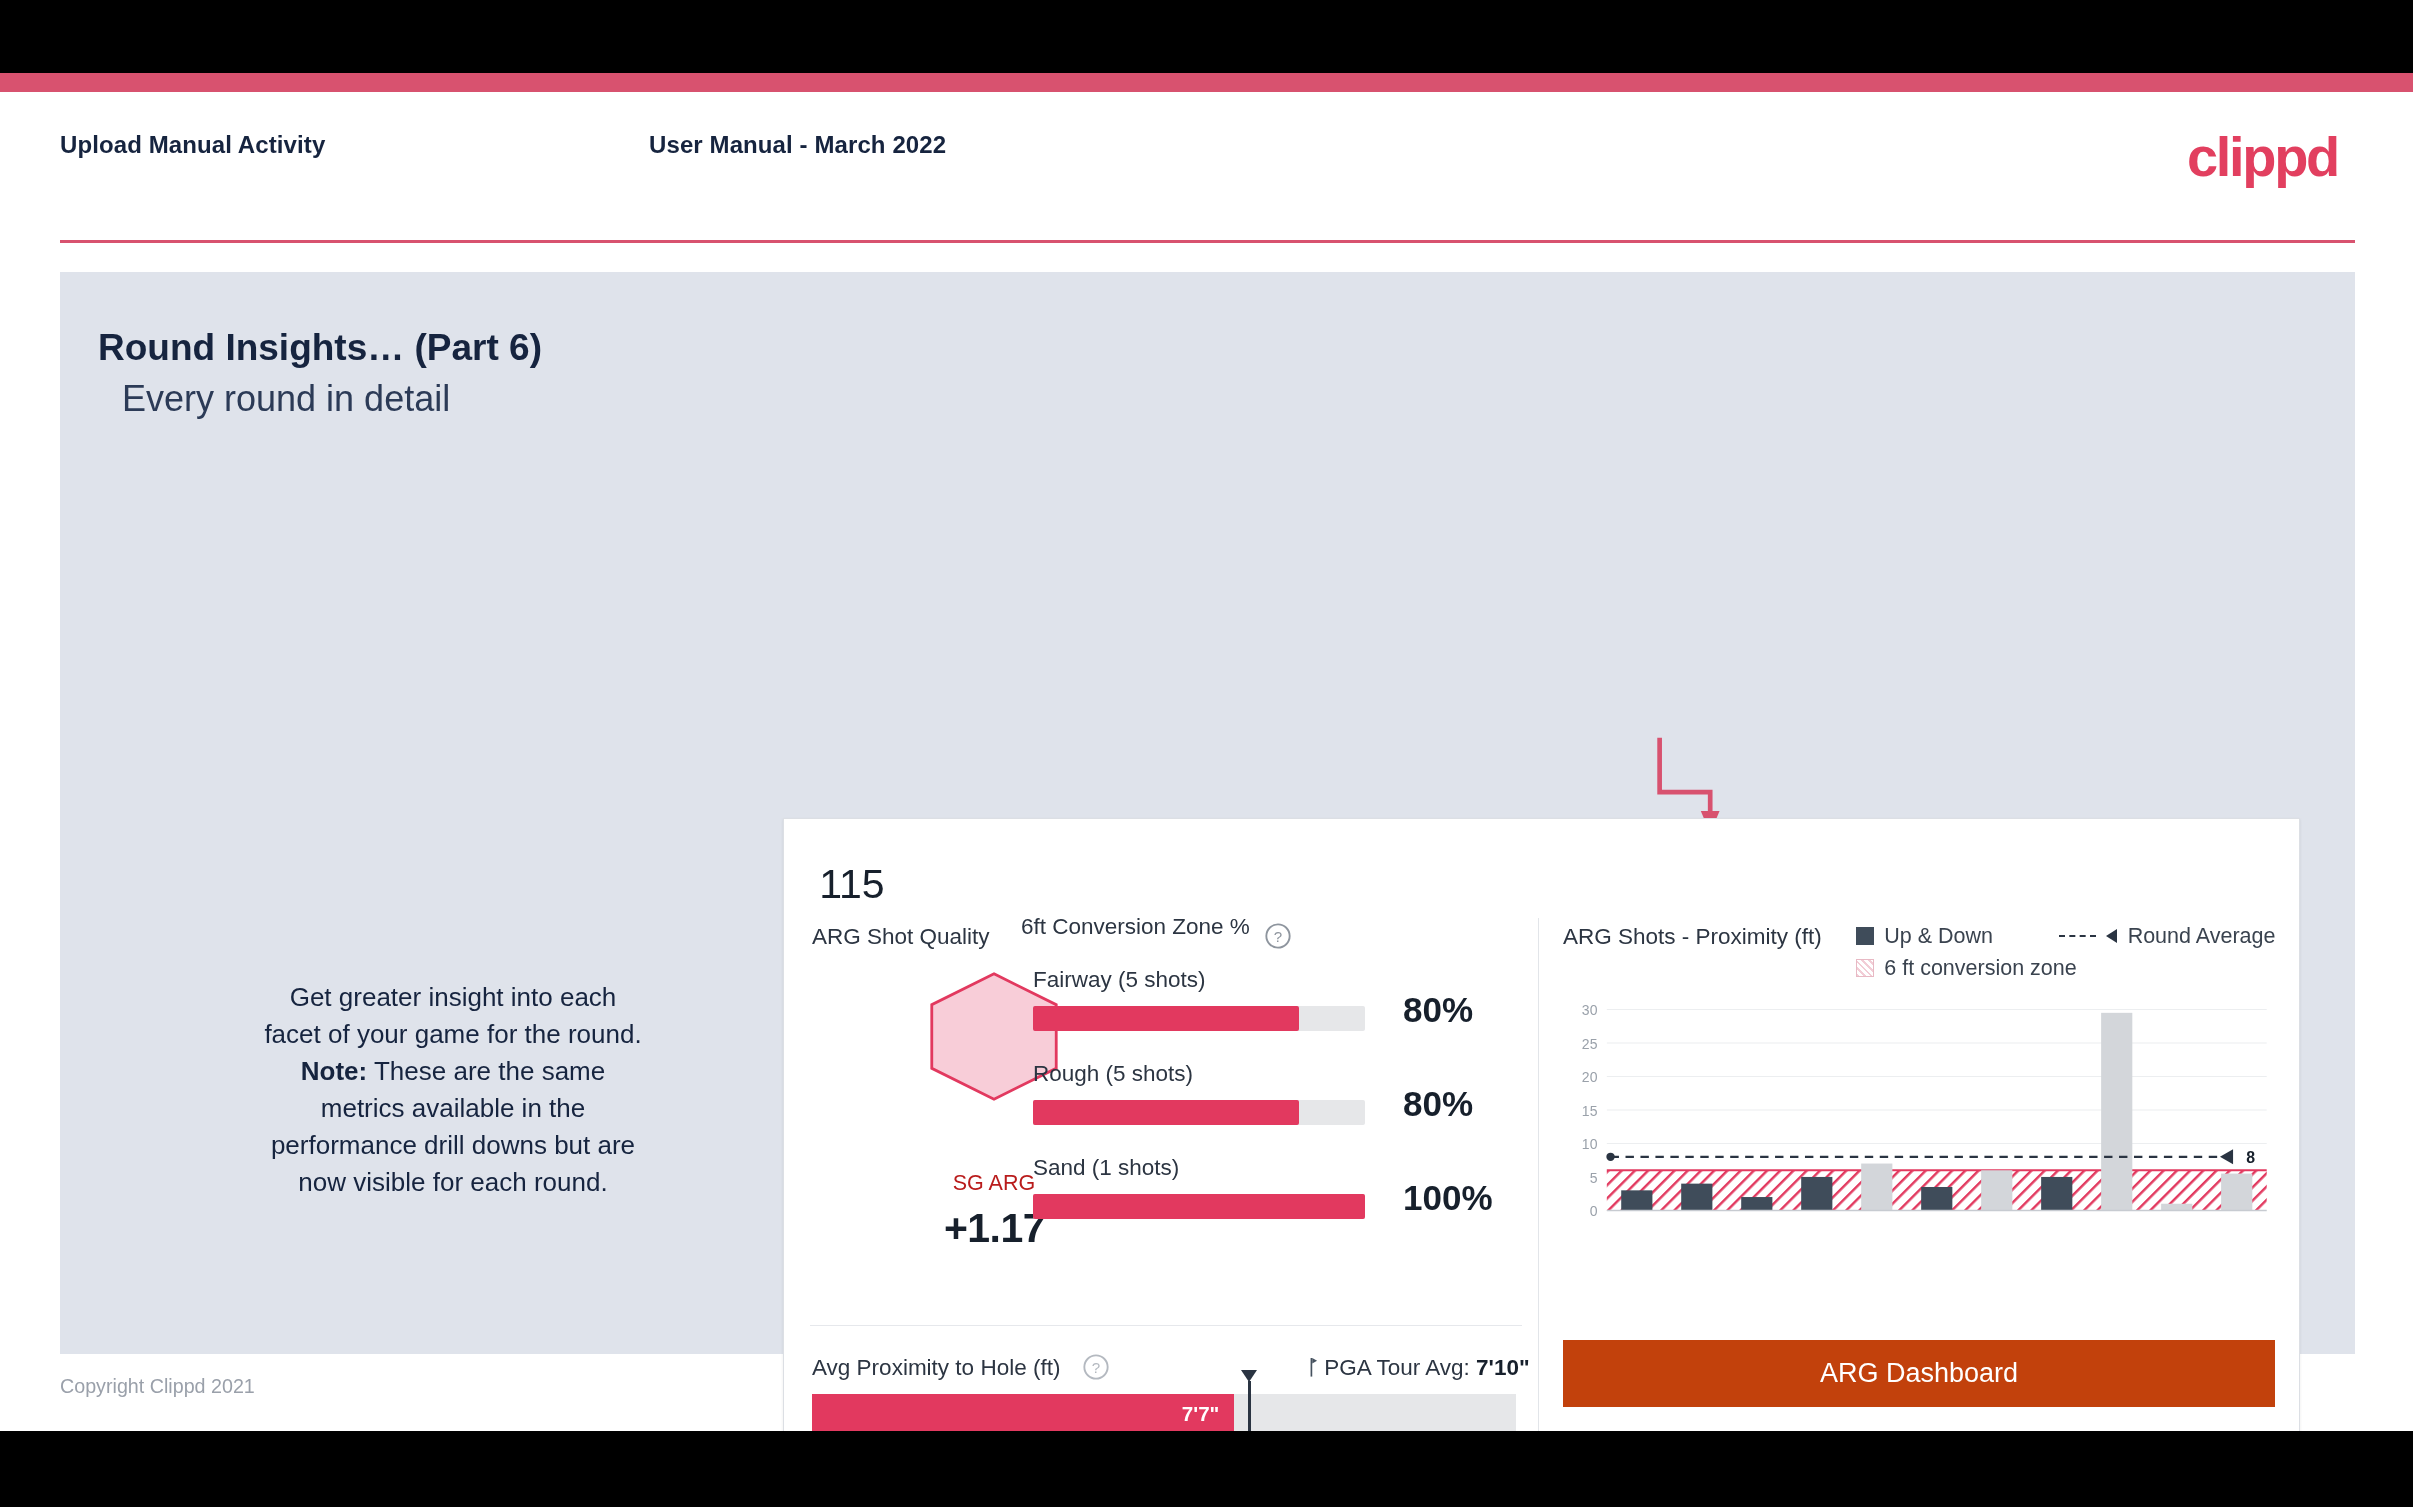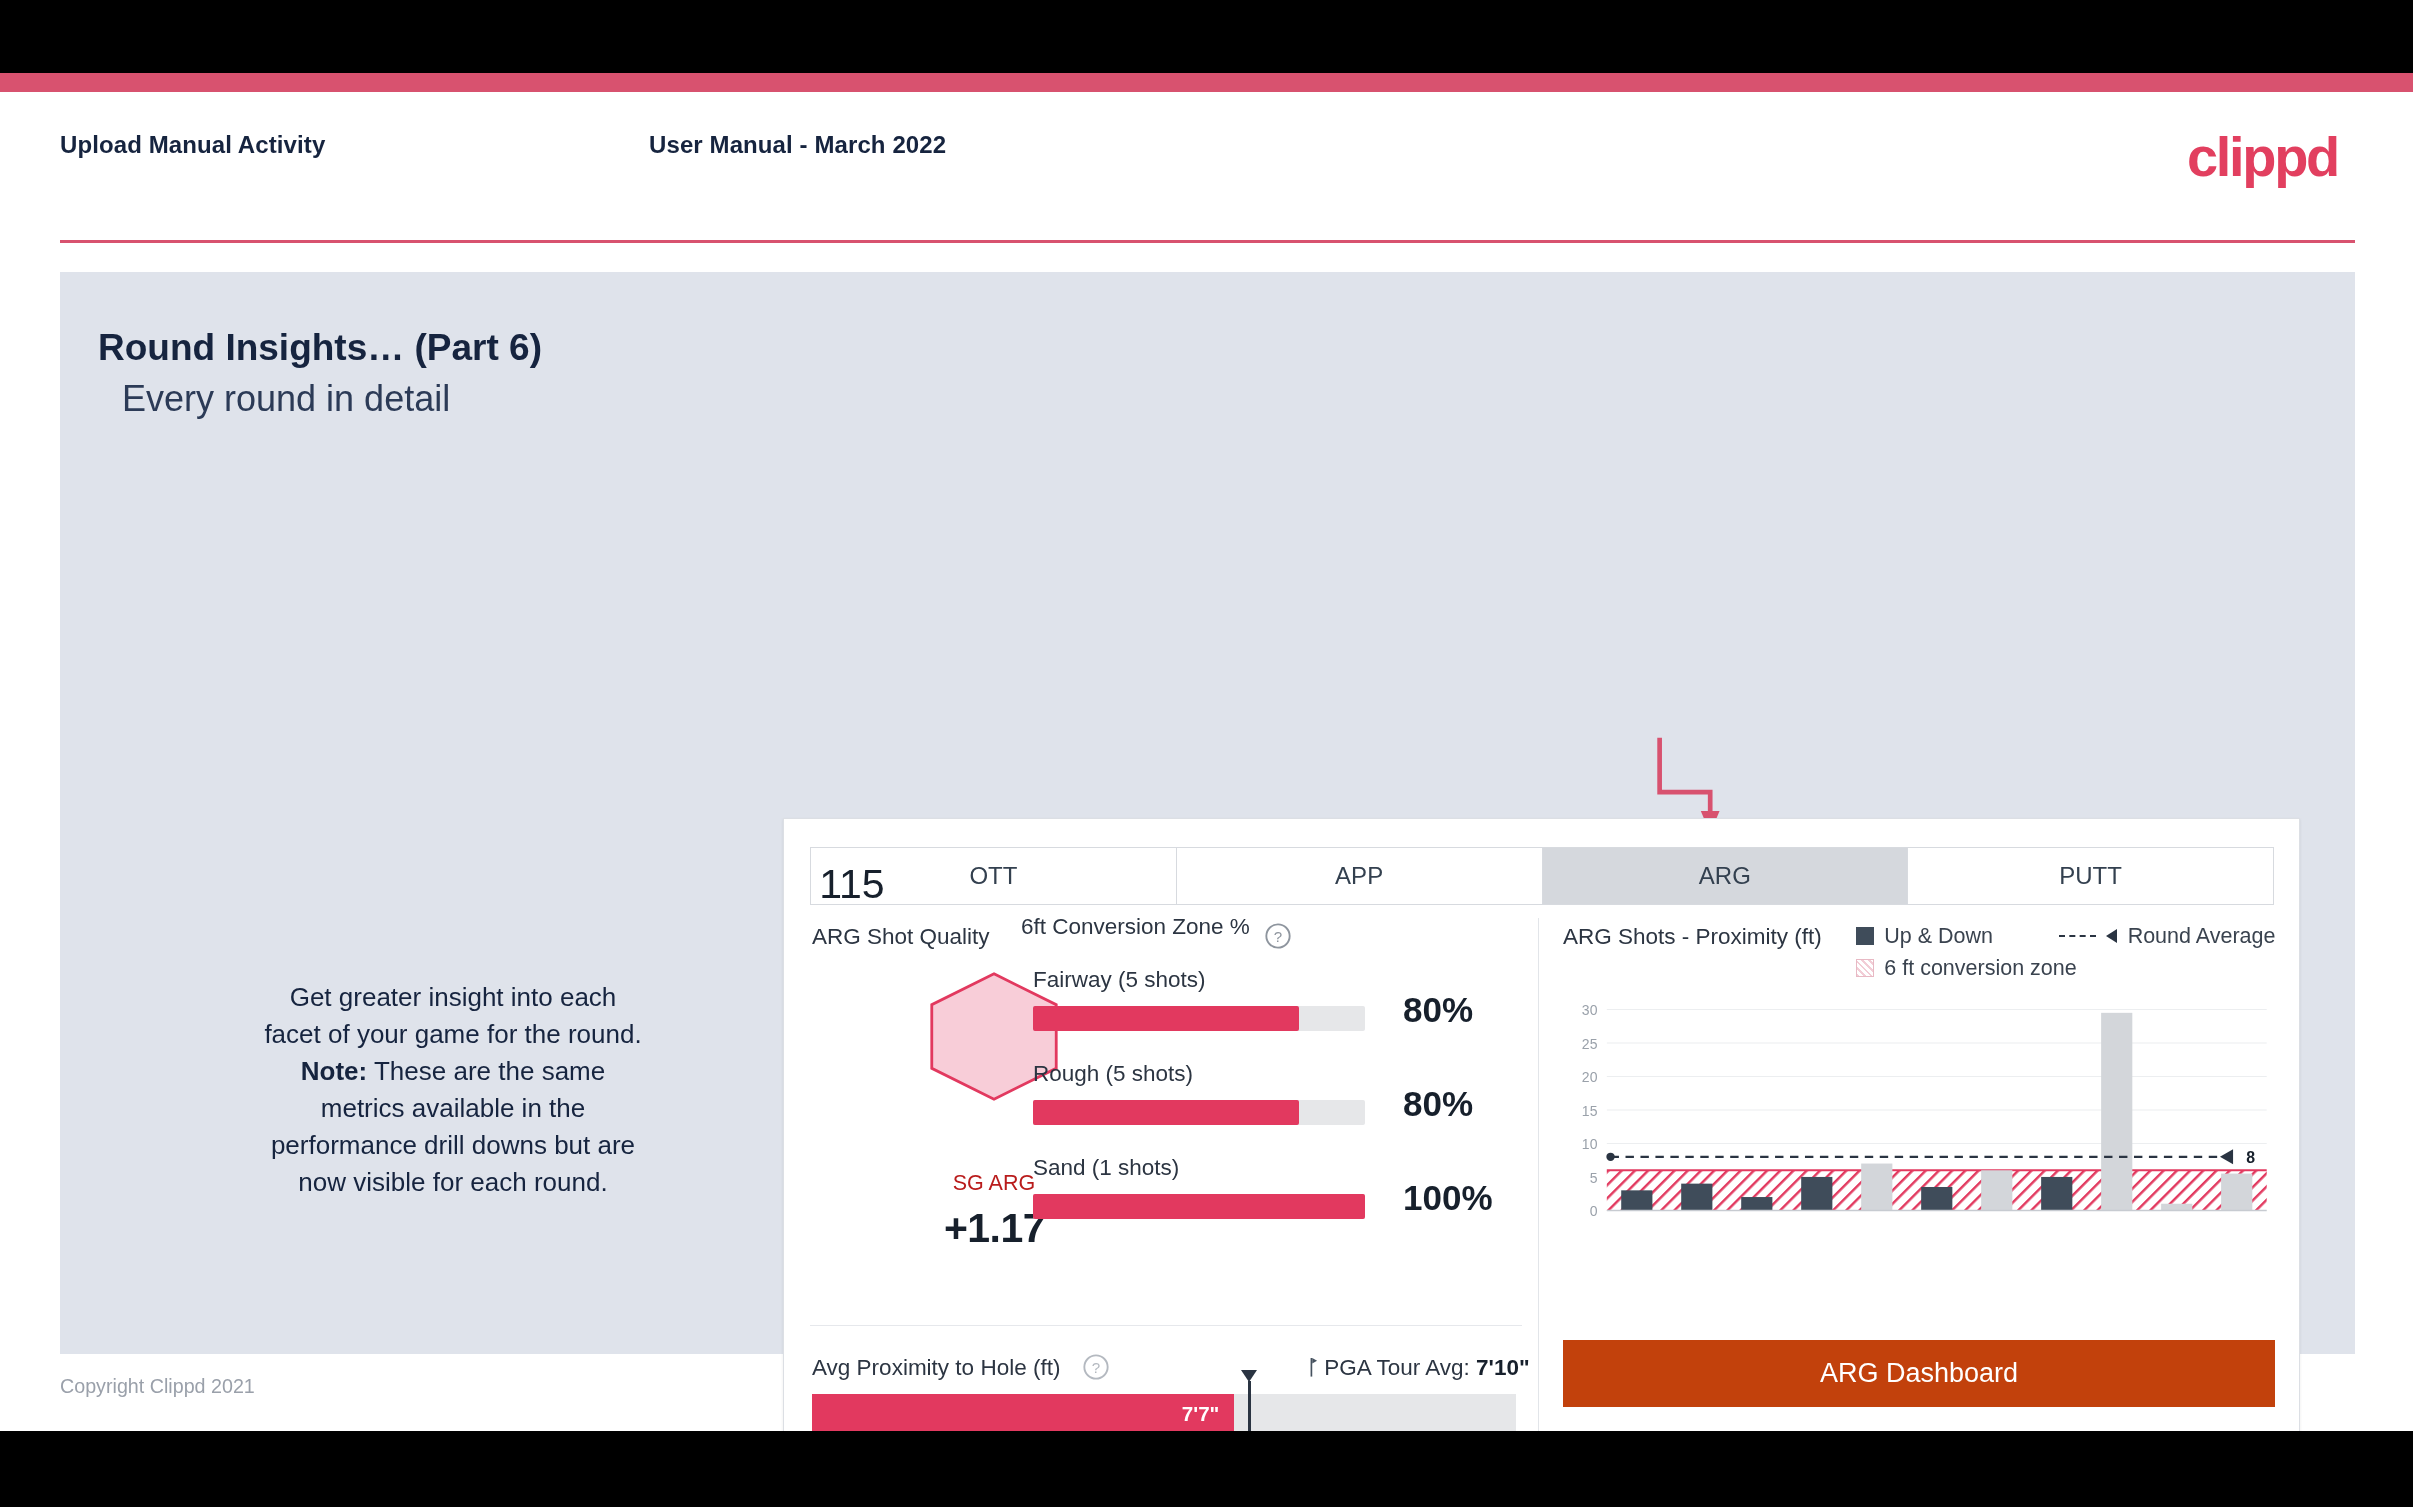--- a/index.html
+++ b/index.html
@@ -168,26 +168,20 @@
         <polygon points="62,104 52,80 72,80" fill="#d8526f"></polygon>
       </svg>
     </div>
 
     <div class="explain">
       <span>Get greater insight into each facet of your game for the round. </span><b>Note:</b><span> These are the same metrics available in the performance drill downs but are now visible for each round.</span>
     </div>
 
     <div class="card">
 
-      <div class="tabs">
-        <div class="tab">OTT</div>
-        <div class="tab">APP</div>
-        <div class="tab active">ARG</div>
-        <div class="tab">PUTT</div>
-      </div>
 
       <div class="divider-v"></div>
       <div class="divider-h"></div>
 
       <div class="lbl lp-title1">ARG Shot Quality</div>
       <div class="lbl lp-title2">6ft Conversion Zone %</div>
       <div class="help-ico">
         <svg width="28" height="28" viewBox="0 0 24 24">
           <circle cx="12" cy="12" r="10" fill="none" stroke="#8e959e" stroke-width="1.6"></circle>
           <text x="12" y="17" text-anchor="middle" font-size="13" fill="#8e959e" font-family="Liberation Sans, sans-serif">?</text>

